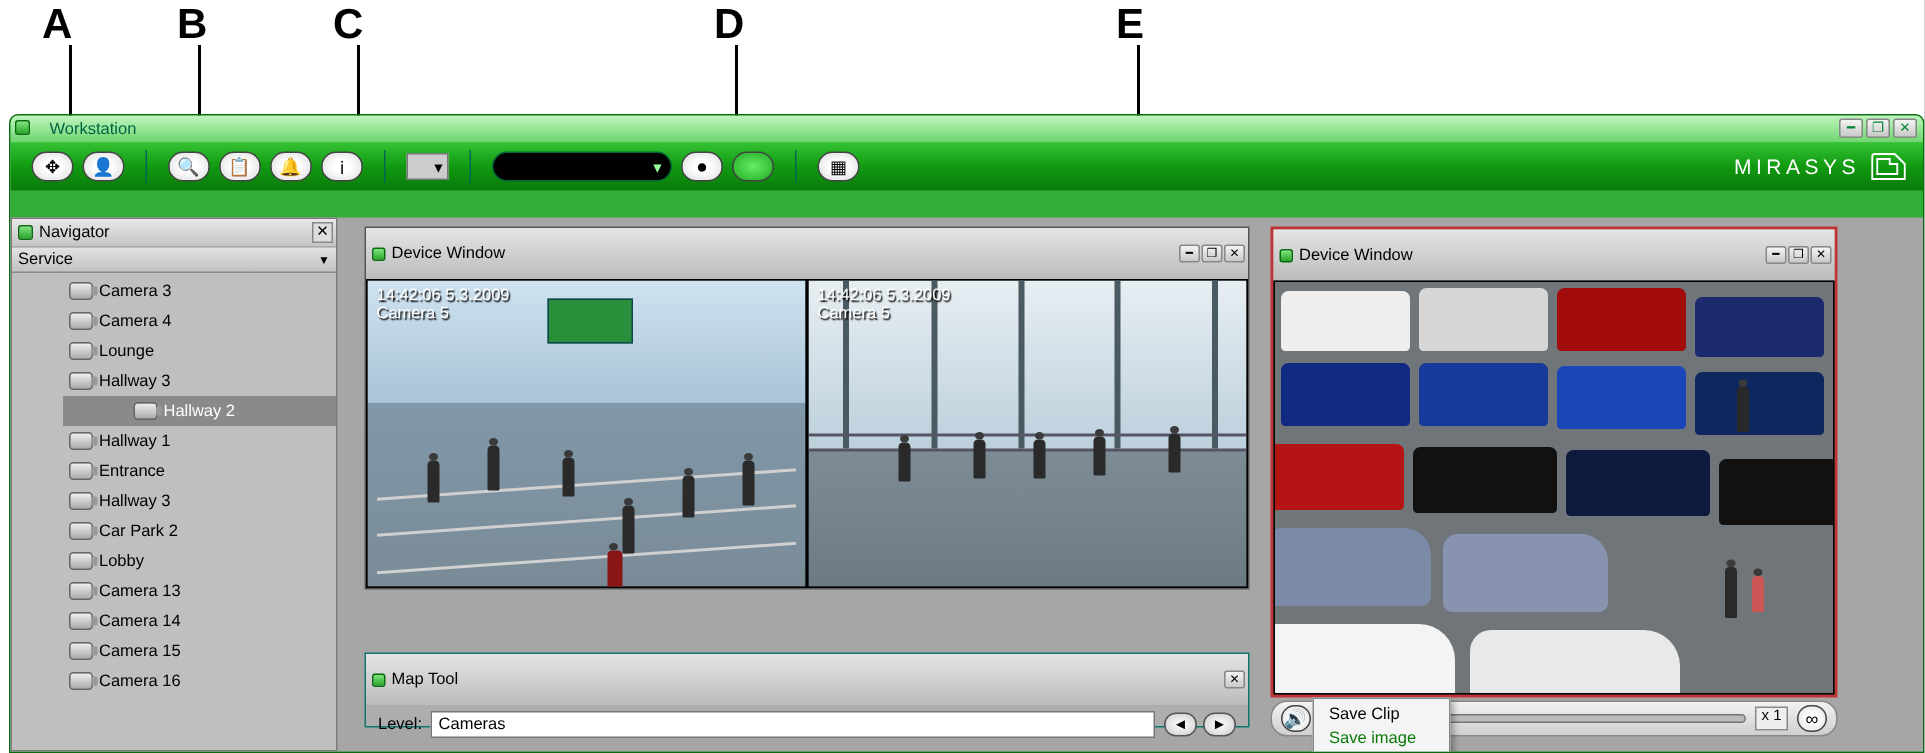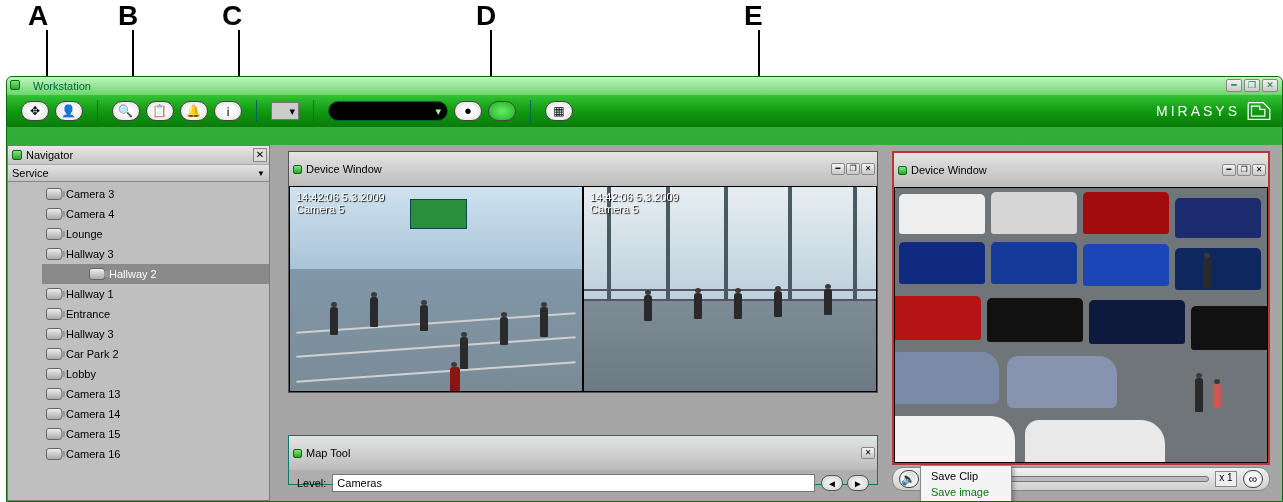--- a/index.html
+++ b/index.html
@@ -104,21 +104,21 @@
 
   
   .workspace {
     position:absolute; top:68px; left:0; right:0; bottom:0;
     background:#a6a6a6;
     display:flex;
   }
 
   
   .navigator {
-    width:263px; background:#bfbfbf; border:1px solid #7a7a7a;
+    width:218px; background:#bfbfbf; border:1px solid #7a7a7a;
     display:flex; flex-direction:column; margin:0 4px 0 0;
   }
   .panel-title {
     height:18px; background:linear-gradient(#e8e8e8,#c5c5c5);
     display:flex; align-items:center; padding:0 4px; font-size:11px;
     position:relative;
   }
   .panel-title .dot2 { width:10px;height:10px;border-radius:2px;background:linear-gradient(#7fe67f,#2aa52a);border:1px solid #0a6a10;margin-right:4px;}
   .panel-title .close { position:absolute; right:2px; width:14px; height:14px; background:#ddd; border:1px solid #888; font-size:10px; text-align:center; line-height:12px; cursor:pointer;}
   .nav-sub {

